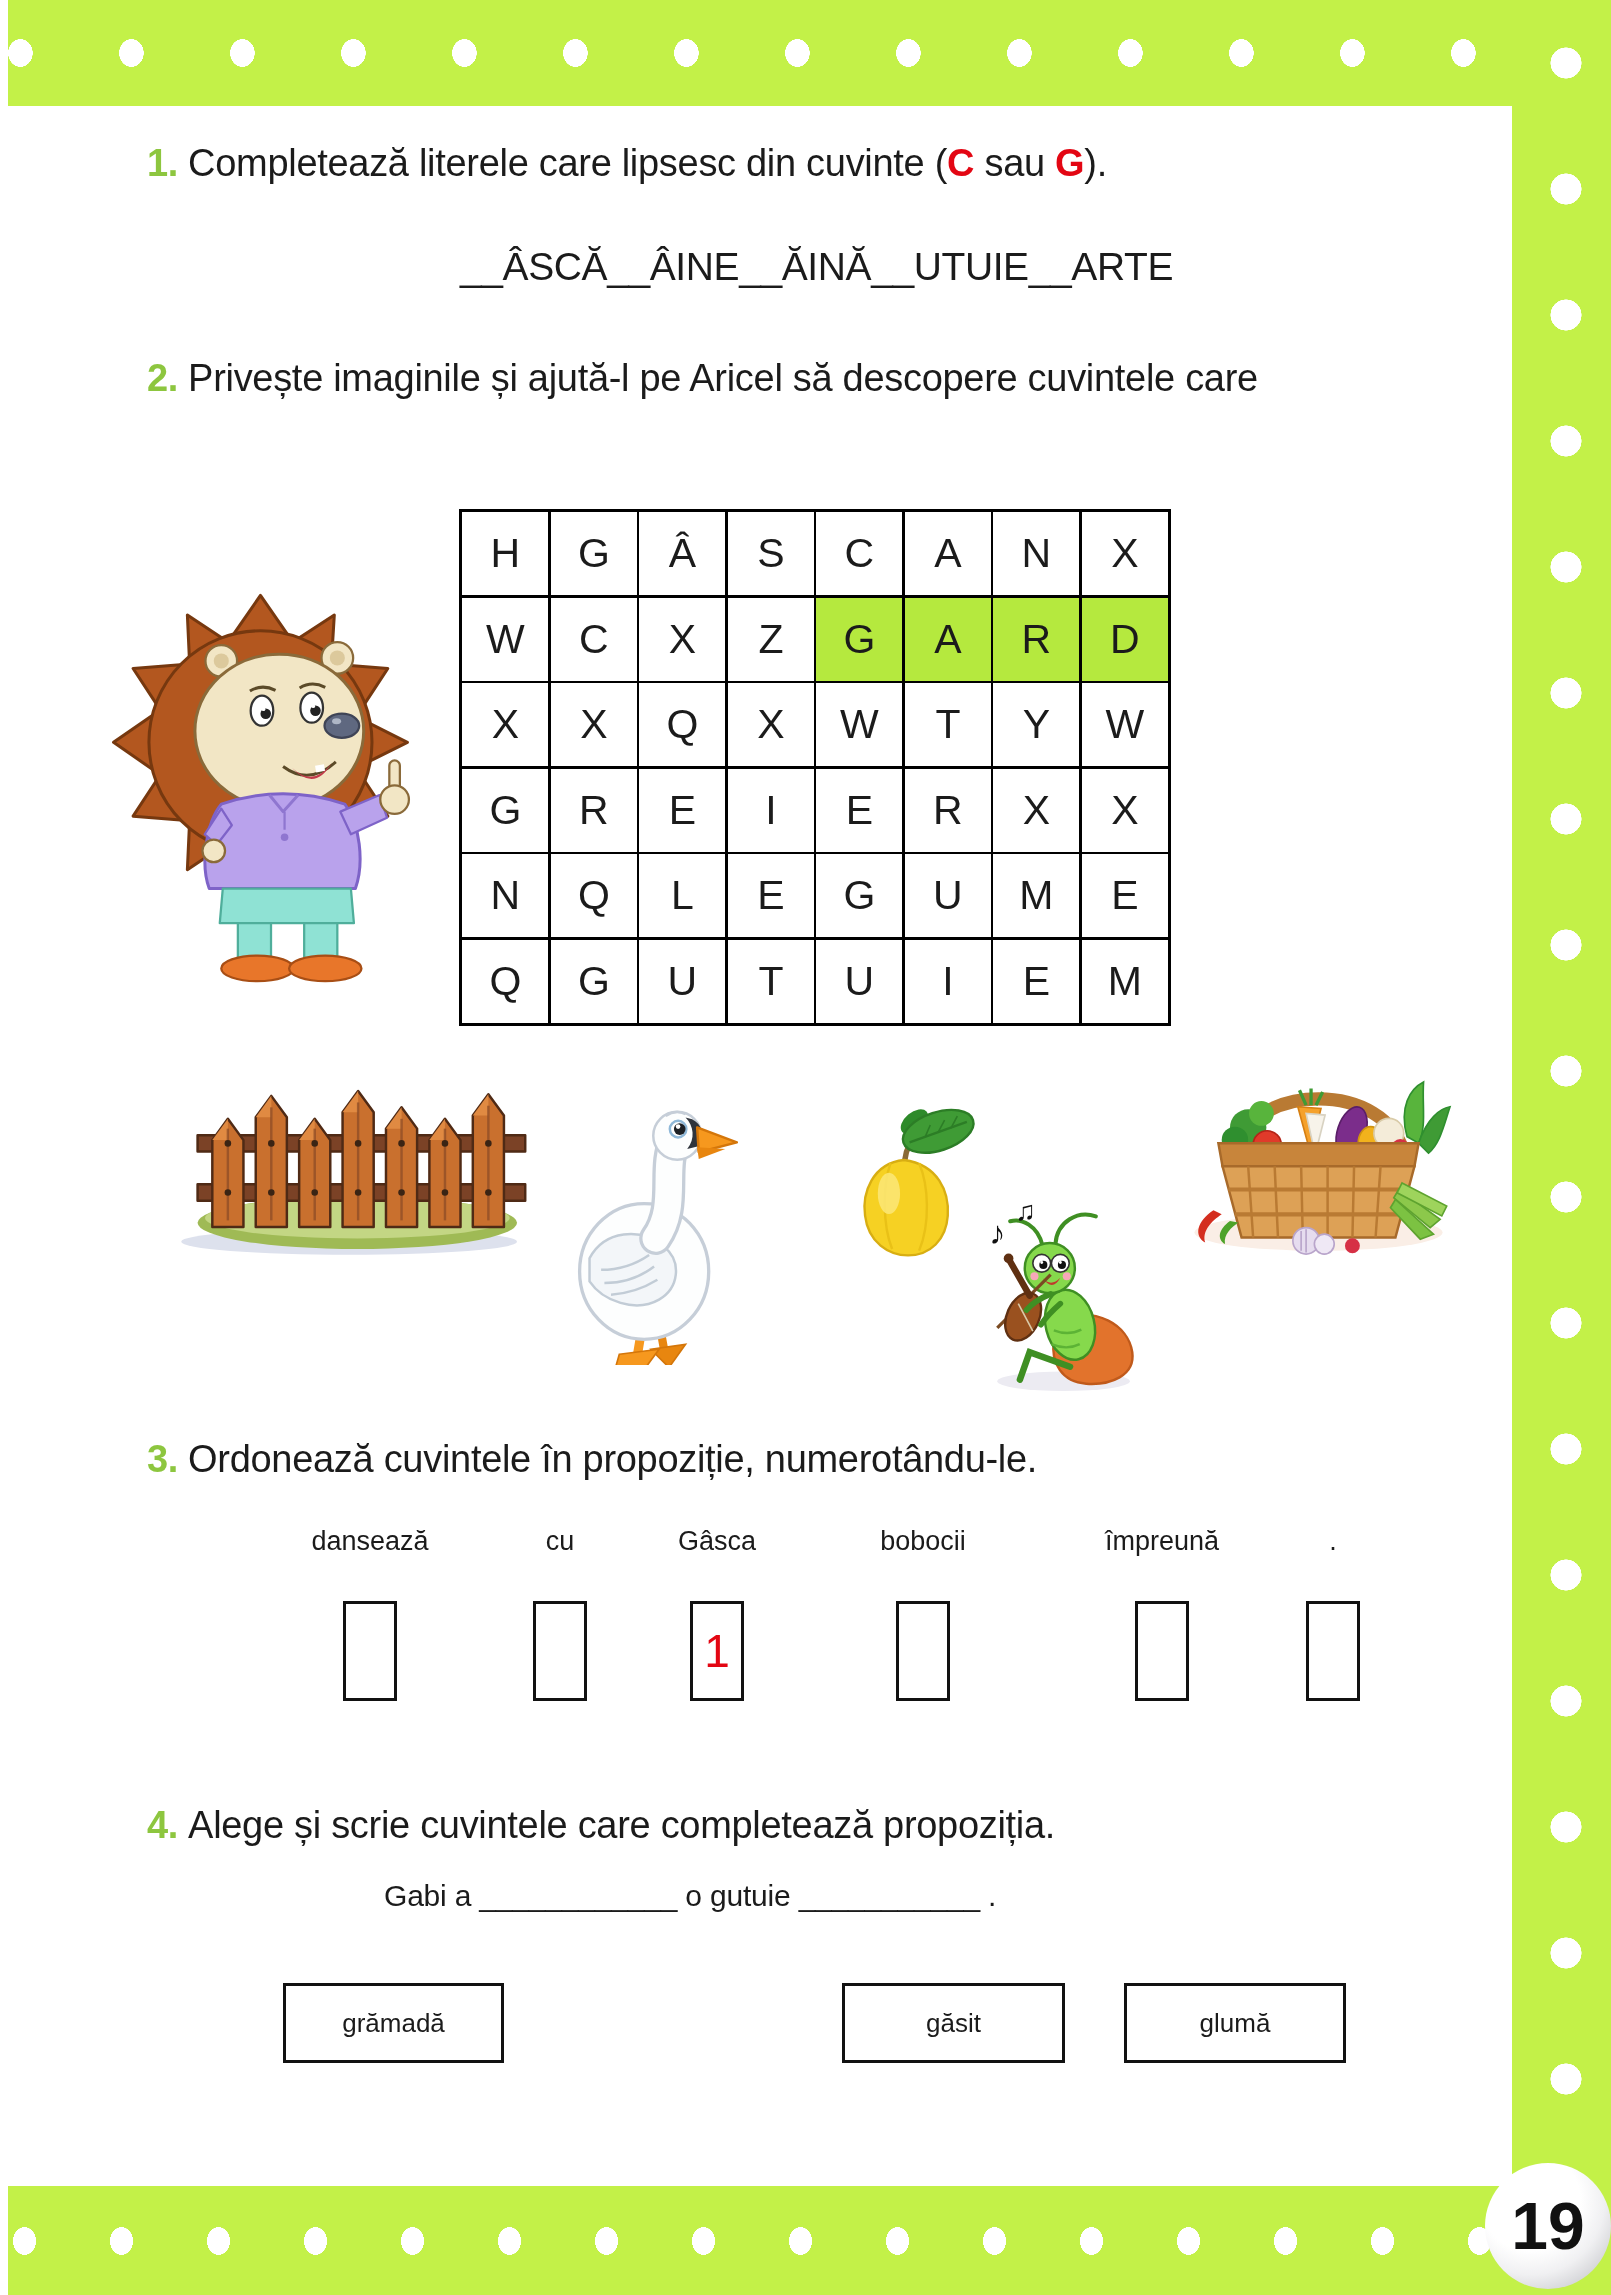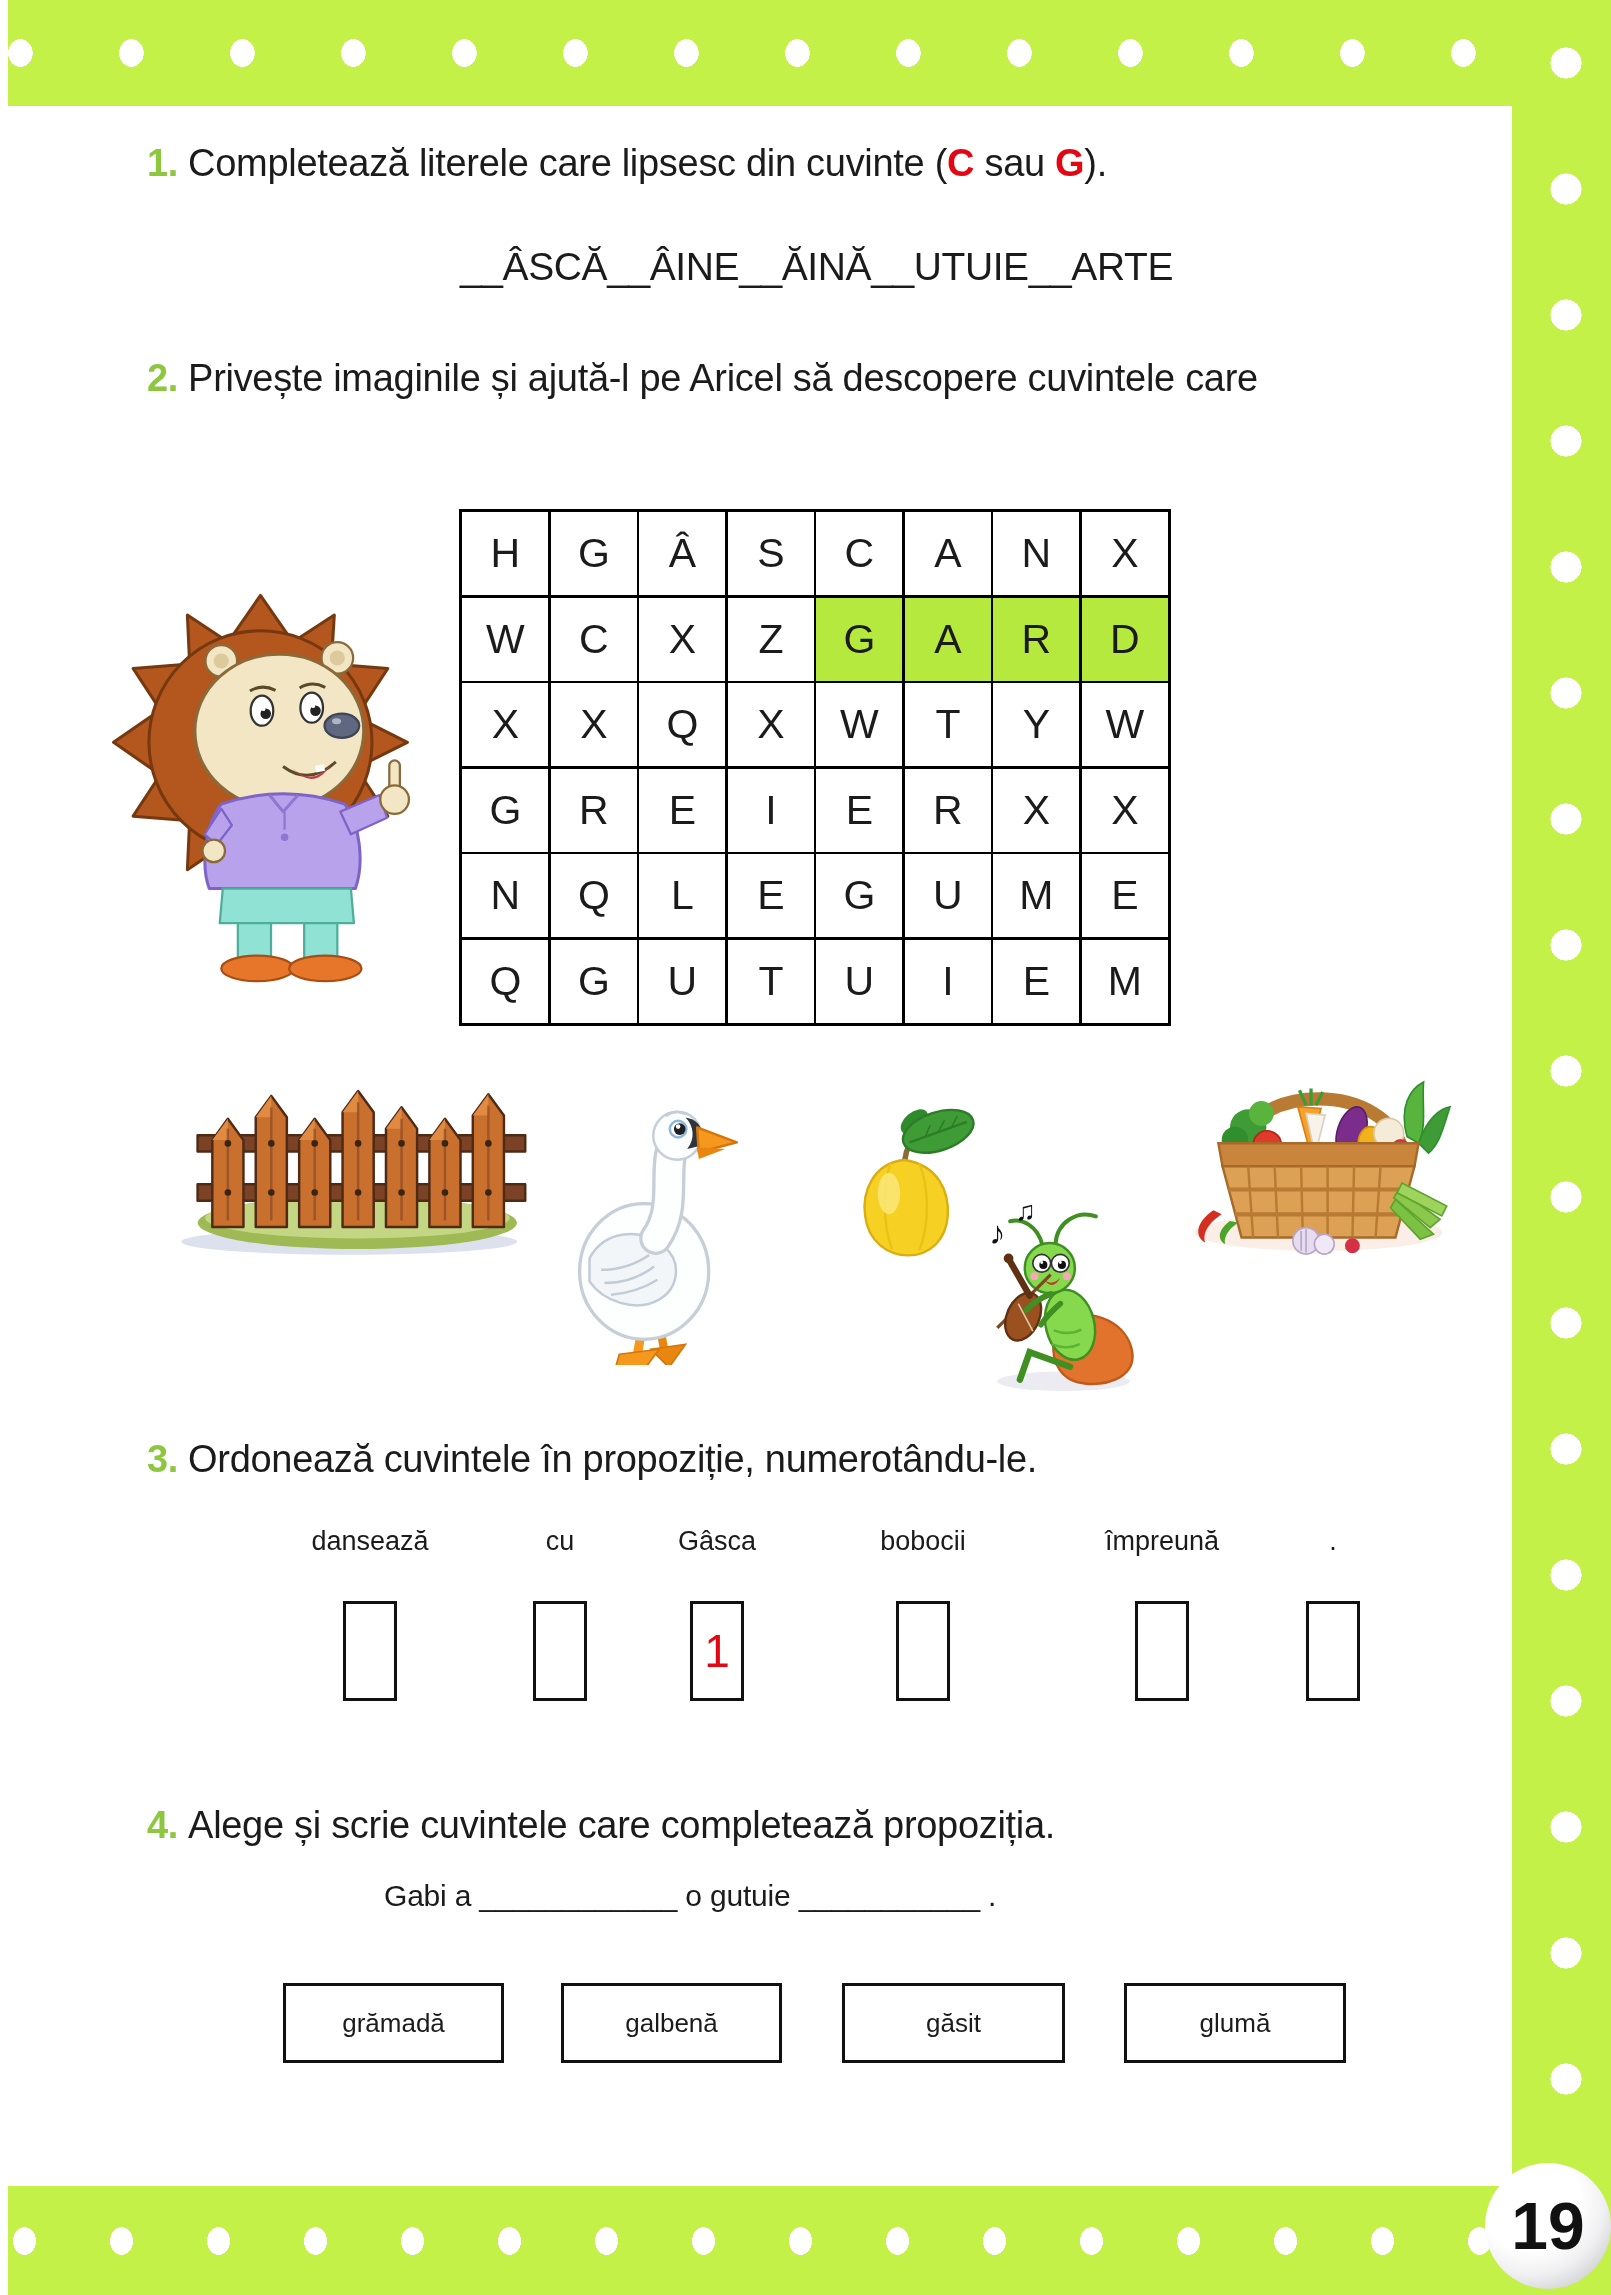--- a/index.html
+++ b/index.html
@@ -360,21 +360,20 @@
 
   <div class="abs sentence" style="left:376px; top:1879px;">
     <span>Gabi a</span>
     <span>____________</span>
     <span>o gutuie</span>
     <span>___________</span>
     <span>.</span>
   </div>
 
   <div class="abs optbox" style="left:275px; top:1983px; width:215px;">grămadă</div>
-  <div class="abs optbox" style="left:553px; top:1983px; width:215px;">galbenă</div>
   <div class="abs optbox" style="left:834px; top:1983px; width:217px;">găsit</div>
   <div class="abs optbox" style="left:1116px; top:1983px; width:216px;">glumă</div>
 
   <div class="abs ball">
     <span>19</span>
   </div>
 
 </div>
 
 

